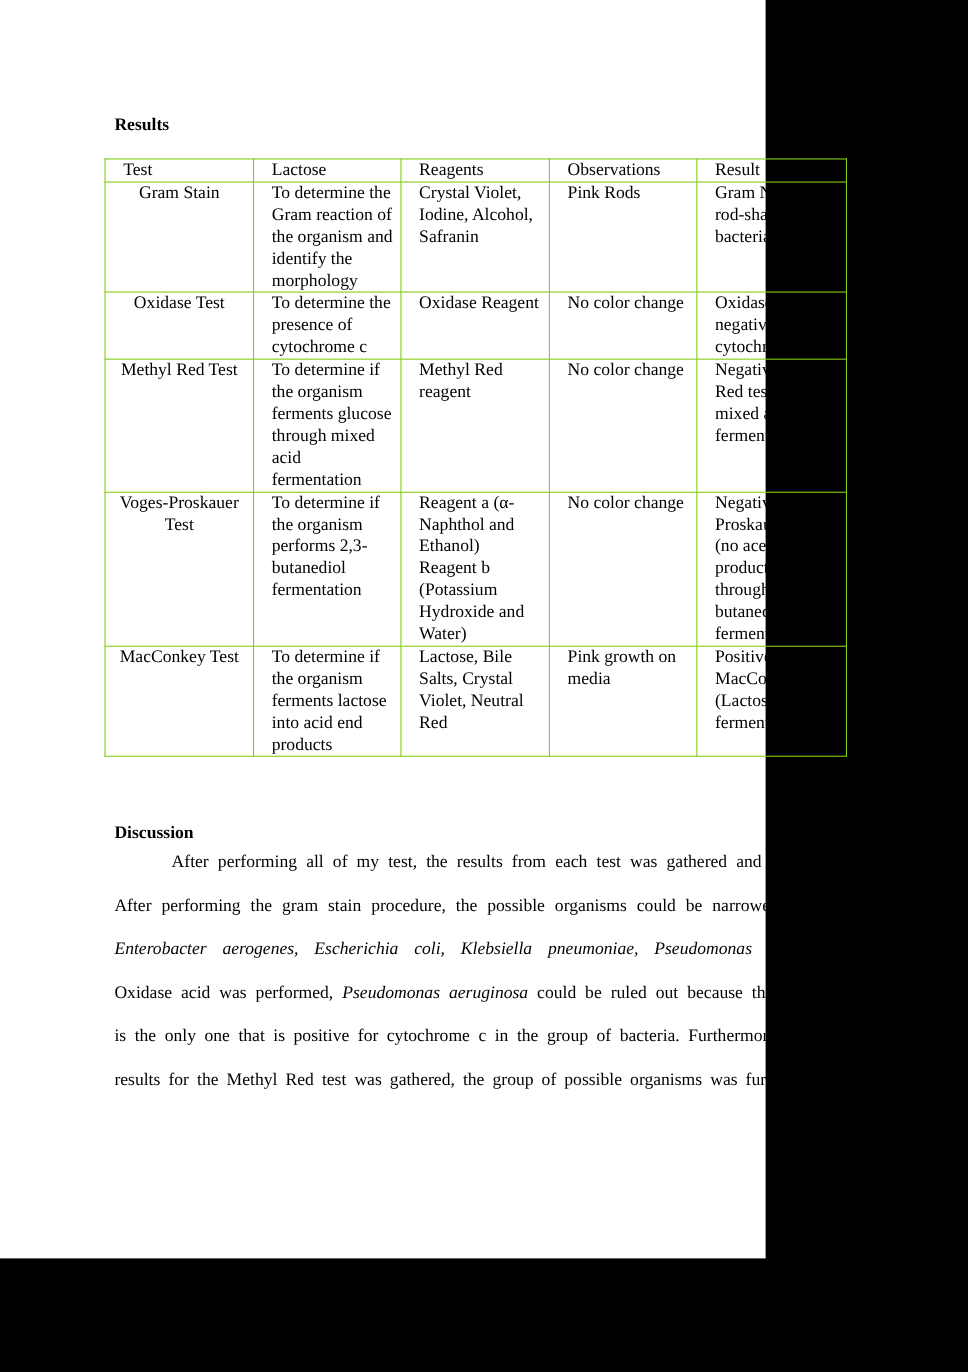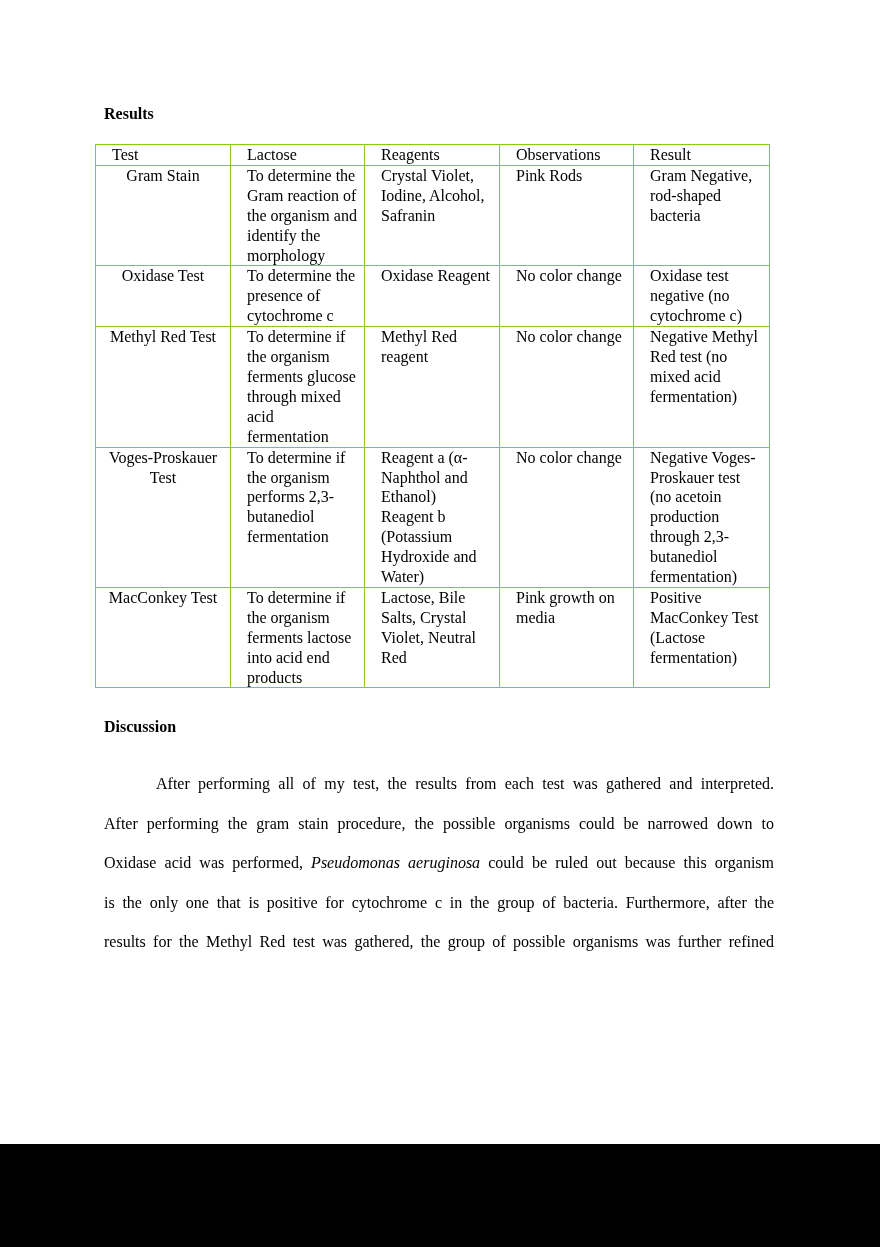--- a/index.html
+++ b/index.html
@@ -12,34 +12,34 @@
       background: #000000;
       position: relative;
       overflow: hidden;
       font-family: "Liberation Serif", "DejaVu Serif", serif;
       color: #000;
     }
     .page {
       position: absolute;
       left: 0;
       top: 0;
-      width: 880px;
+      width: 696px;
       height: 1144px;
       background: #ffffff;
     }
     .heading {
       position: absolute;
       left: 104px;
       font-weight: bold;
       font-size: 16px;
       line-height: 20px;
       margin: 0;
     }
     .results-heading { top: 104px; }
-    .discussion-heading { top: 717px; }
+    .discussion-heading { top: 748px; }
 
     table.results-table {
       position: absolute;
       left: 95px;
       top: 144px;
       border-collapse: collapse;
       table-layout: fixed;
       width: 674px;
       font-size: 16px;
       line-height: 19.9px;
@@ -200,18 +200,19 @@
 fermentation)</td>
       </tr>
     </tbody>
   </table>
 
   <h2 class="heading discussion-heading">Discussion</h2>
 
   <div class="discussion">
     <span class="line indent">After performing all of my test, the results from each test was gathered and interpreted.</span>
     <span class="line">After performing the gram stain procedure, the possible organisms could be narrowed down to</span>
+    <span class="line it">Enterobacter aerogenes, Escherichia coli, Klebsiella pneumoniae, Pseudomonas aeruginosa,</span>
     <span class="line"><span>Oxidase acid was performed, </span><span class="it">Pseudomonas aeruginosa</span><span> could be ruled out because this organism</span></span>
     <span class="line">is the only one that is positive for cytochrome c in the group of bacteria. Furthermore, after the</span>
     <span class="line last">results for the Methyl Red test was gathered, the group of possible organisms was further refined</span>
   </div>
 
 </div>
 
 </body></html>

